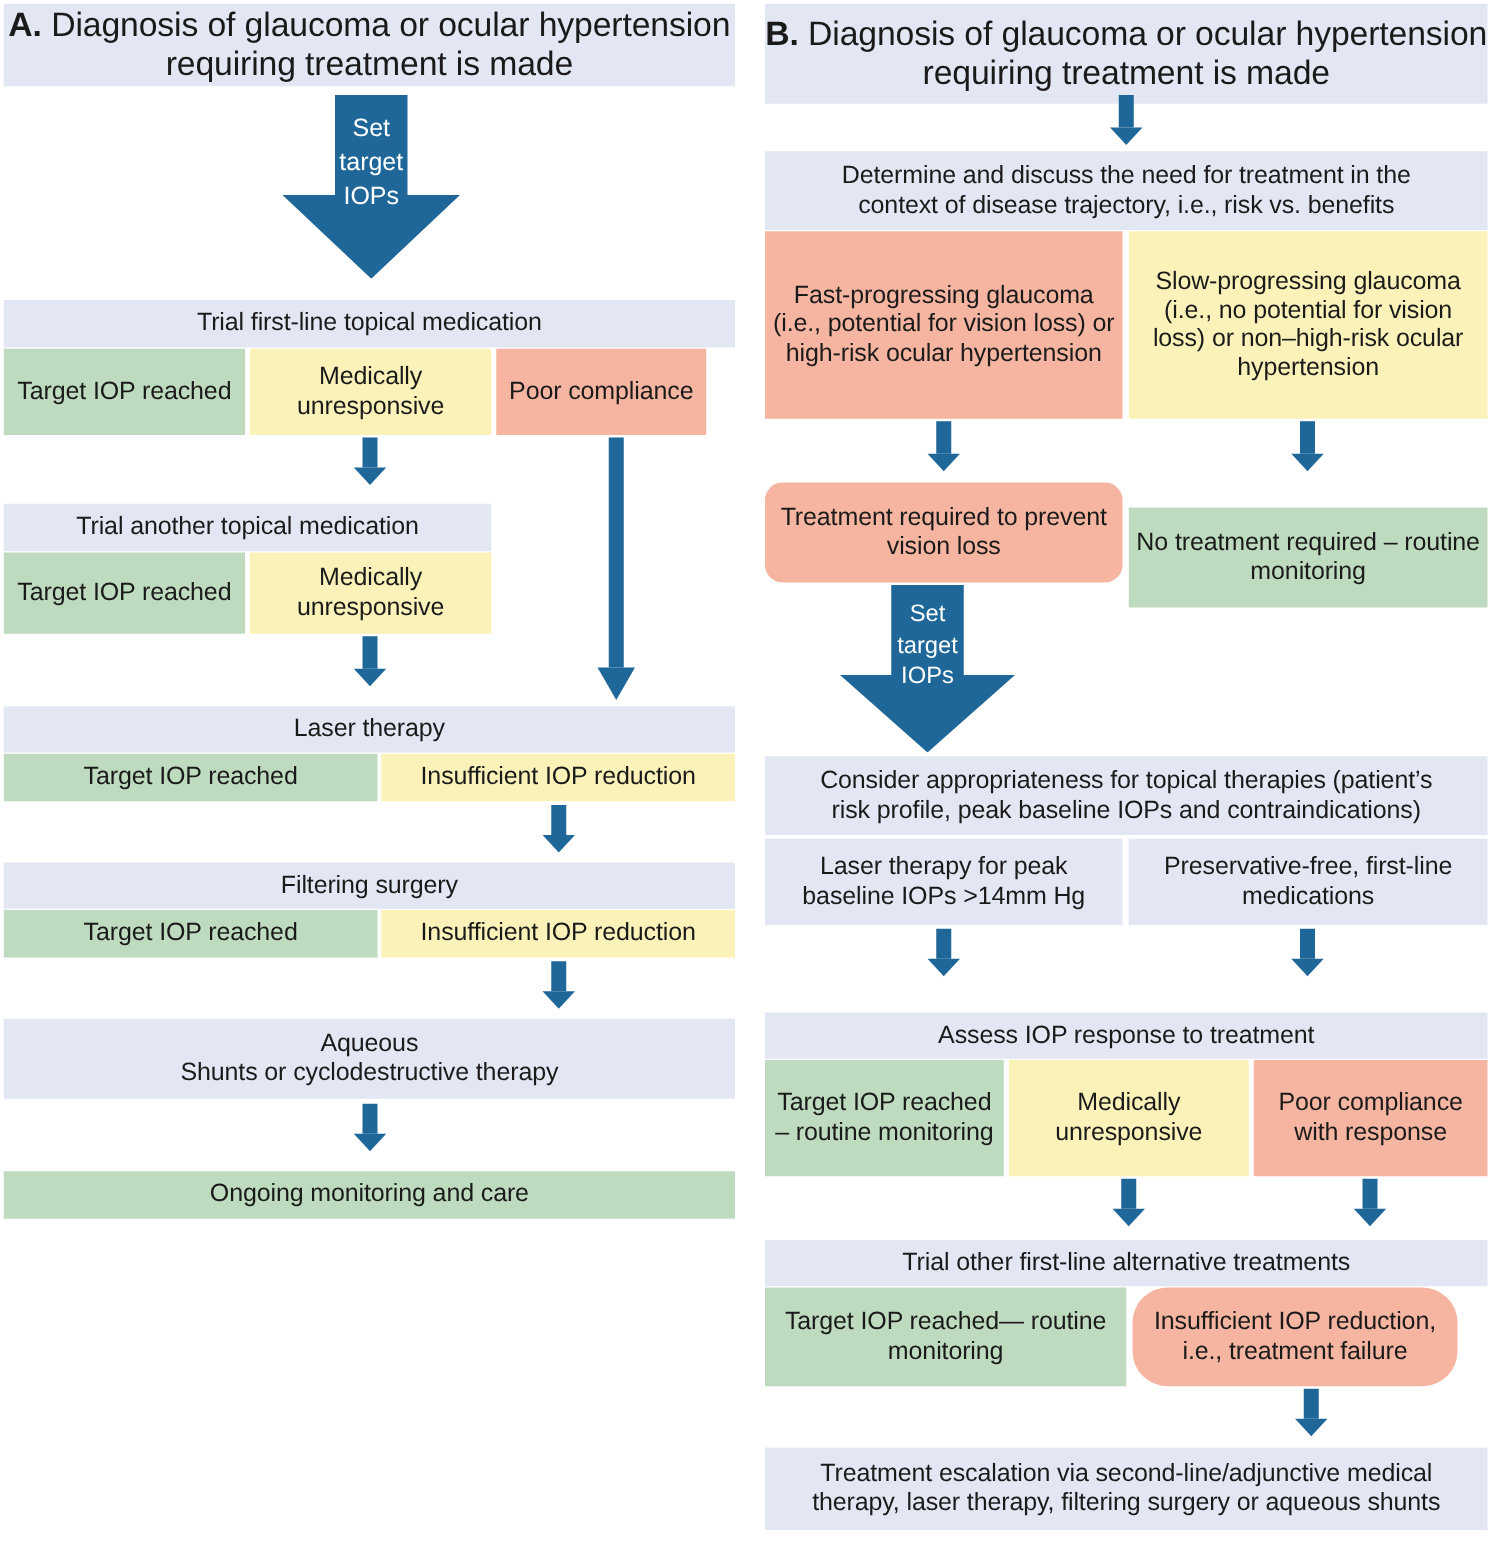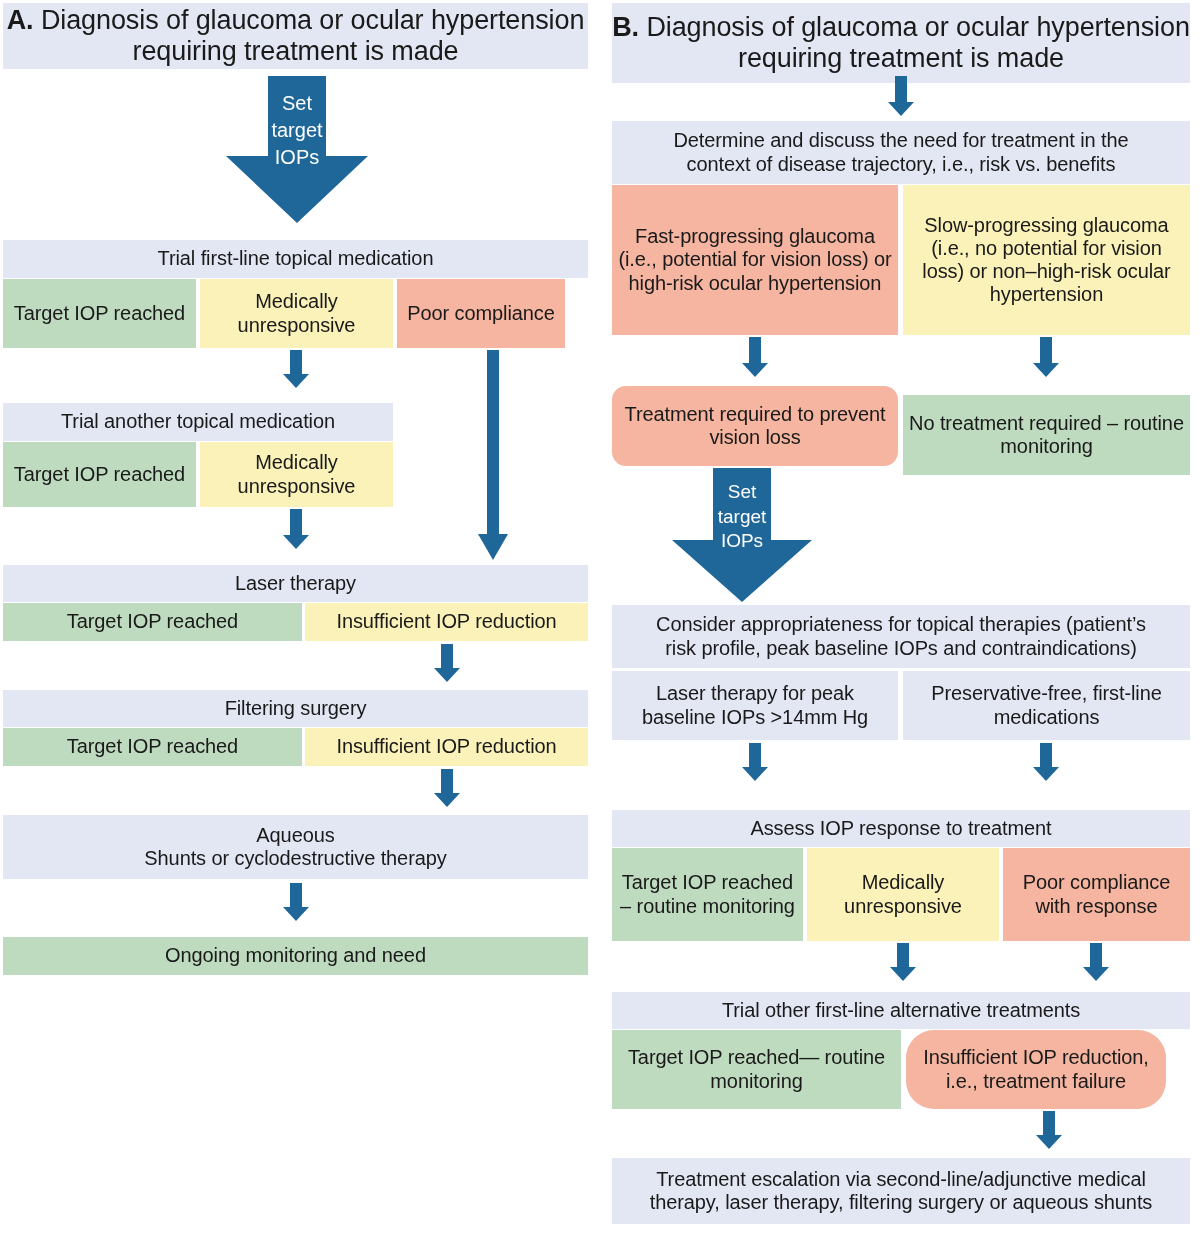--- a/index.html
+++ b/index.html
@@ -172,21 +172,21 @@
     <div class="box hdr t20 abs" style="left:3px; top:815px; width:585px; height:64px; flex-direction:column;">
       <div>Aqueous</div>
       <div>Shunts or cyclodestructive therapy</div>
     </div>
 
     <div class="arrow-small" style="left:283px; top:883px; height:38px;">
       <div class="shaft" style="height:24px;"></div>
       <div class="head" style="top:24px;"></div>
     </div>
 
-    <div class="box green t20 abs" style="left:3px; top:937px; width:585px; height:38px;">Ongoing monitoring and need</div>
+    <div class="box green t20 abs" style="left:3px; top:937px; width:585px; height:38px;">Ongoing monitoring and care</div>
   </div>
 
   <div>
 
     <div class="box hdr-top title-txt abs" style="left:612px; top:3px; width:578px; height:80px; flex-direction:column;">
       <div style="white-space:nowrap;">
         <b>B.</b>
         <span>Diagnosis of glaucoma or ocular hypertension</span>
       </div>
       <div>requiring treatment is made</div>
@@ -208,21 +208,21 @@
     <div class="arrow-small" style="left:742px; top:337px; height:40px;">
       <div class="shaft" style="height:26px;"></div>
       <div class="head" style="top:26px;"></div>
     </div>
     <div class="arrow-small" style="left:1033px; top:337px; height:40px;">
       <div class="shaft" style="height:26px;"></div>
       <div class="head" style="top:26px;"></div>
     </div>
 
     <div class="box salmon t20 abs" style="left:612px; top:386px; width:286px; height:80px;border-radius:14px;">Treatment required to prevent vision loss</div>
-    <div class="box green t20 abs" style="left:903px; top:395px; width:287px; height:80px;">No treatment required – routine monitoring</div>
+    <div class="box green t20 abs" style="left:903px; top:406px; width:287px; height:80px;">No treatment required – routine monitoring</div>
 
     <div class="big-arrow" style="left:672px; top:468px; width:140px; height:134px;">
       <svg width="140" height="134" viewBox="0 0 140 134" aria-hidden="true">
         <polygon points="41,0 99,0 99,72 140,72 70,134 0,72 41,72" fill="#1f6799"></polygon>
       </svg>
       <div class="lbl small" style="top:12px;">
         <div>Set</div>
         <div>target</div>
         <div>IOPs</div>
       </div>

